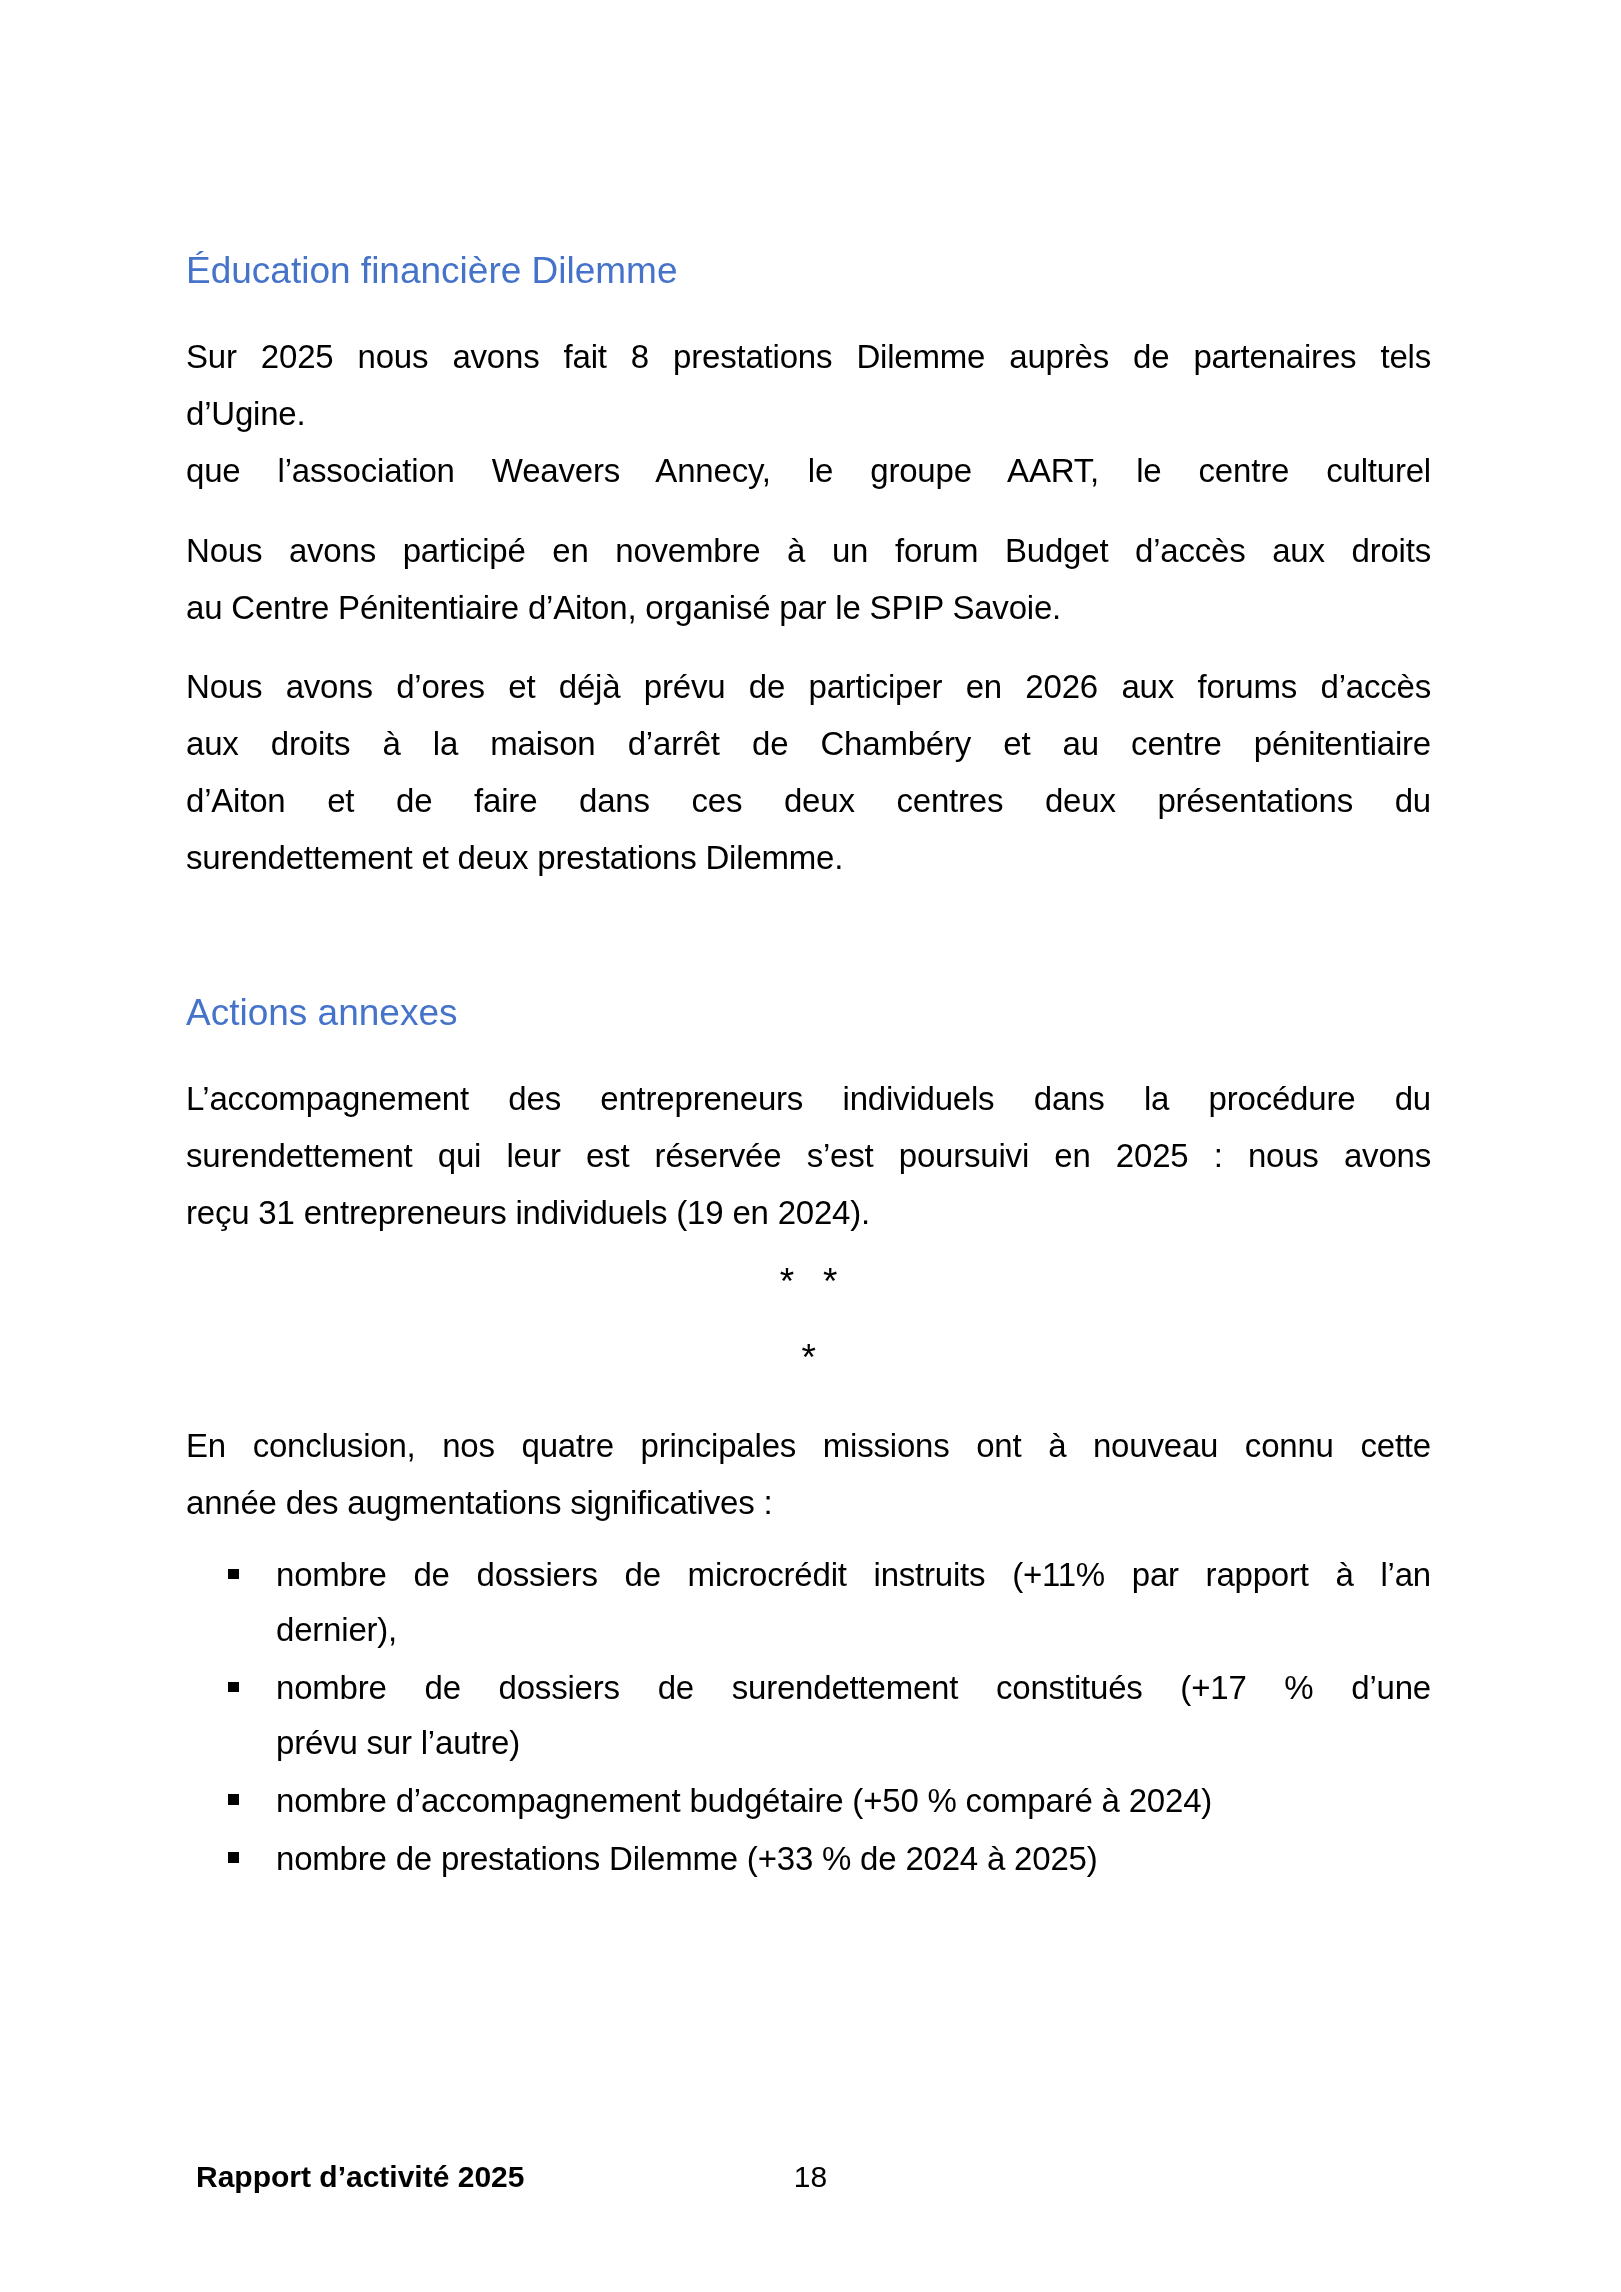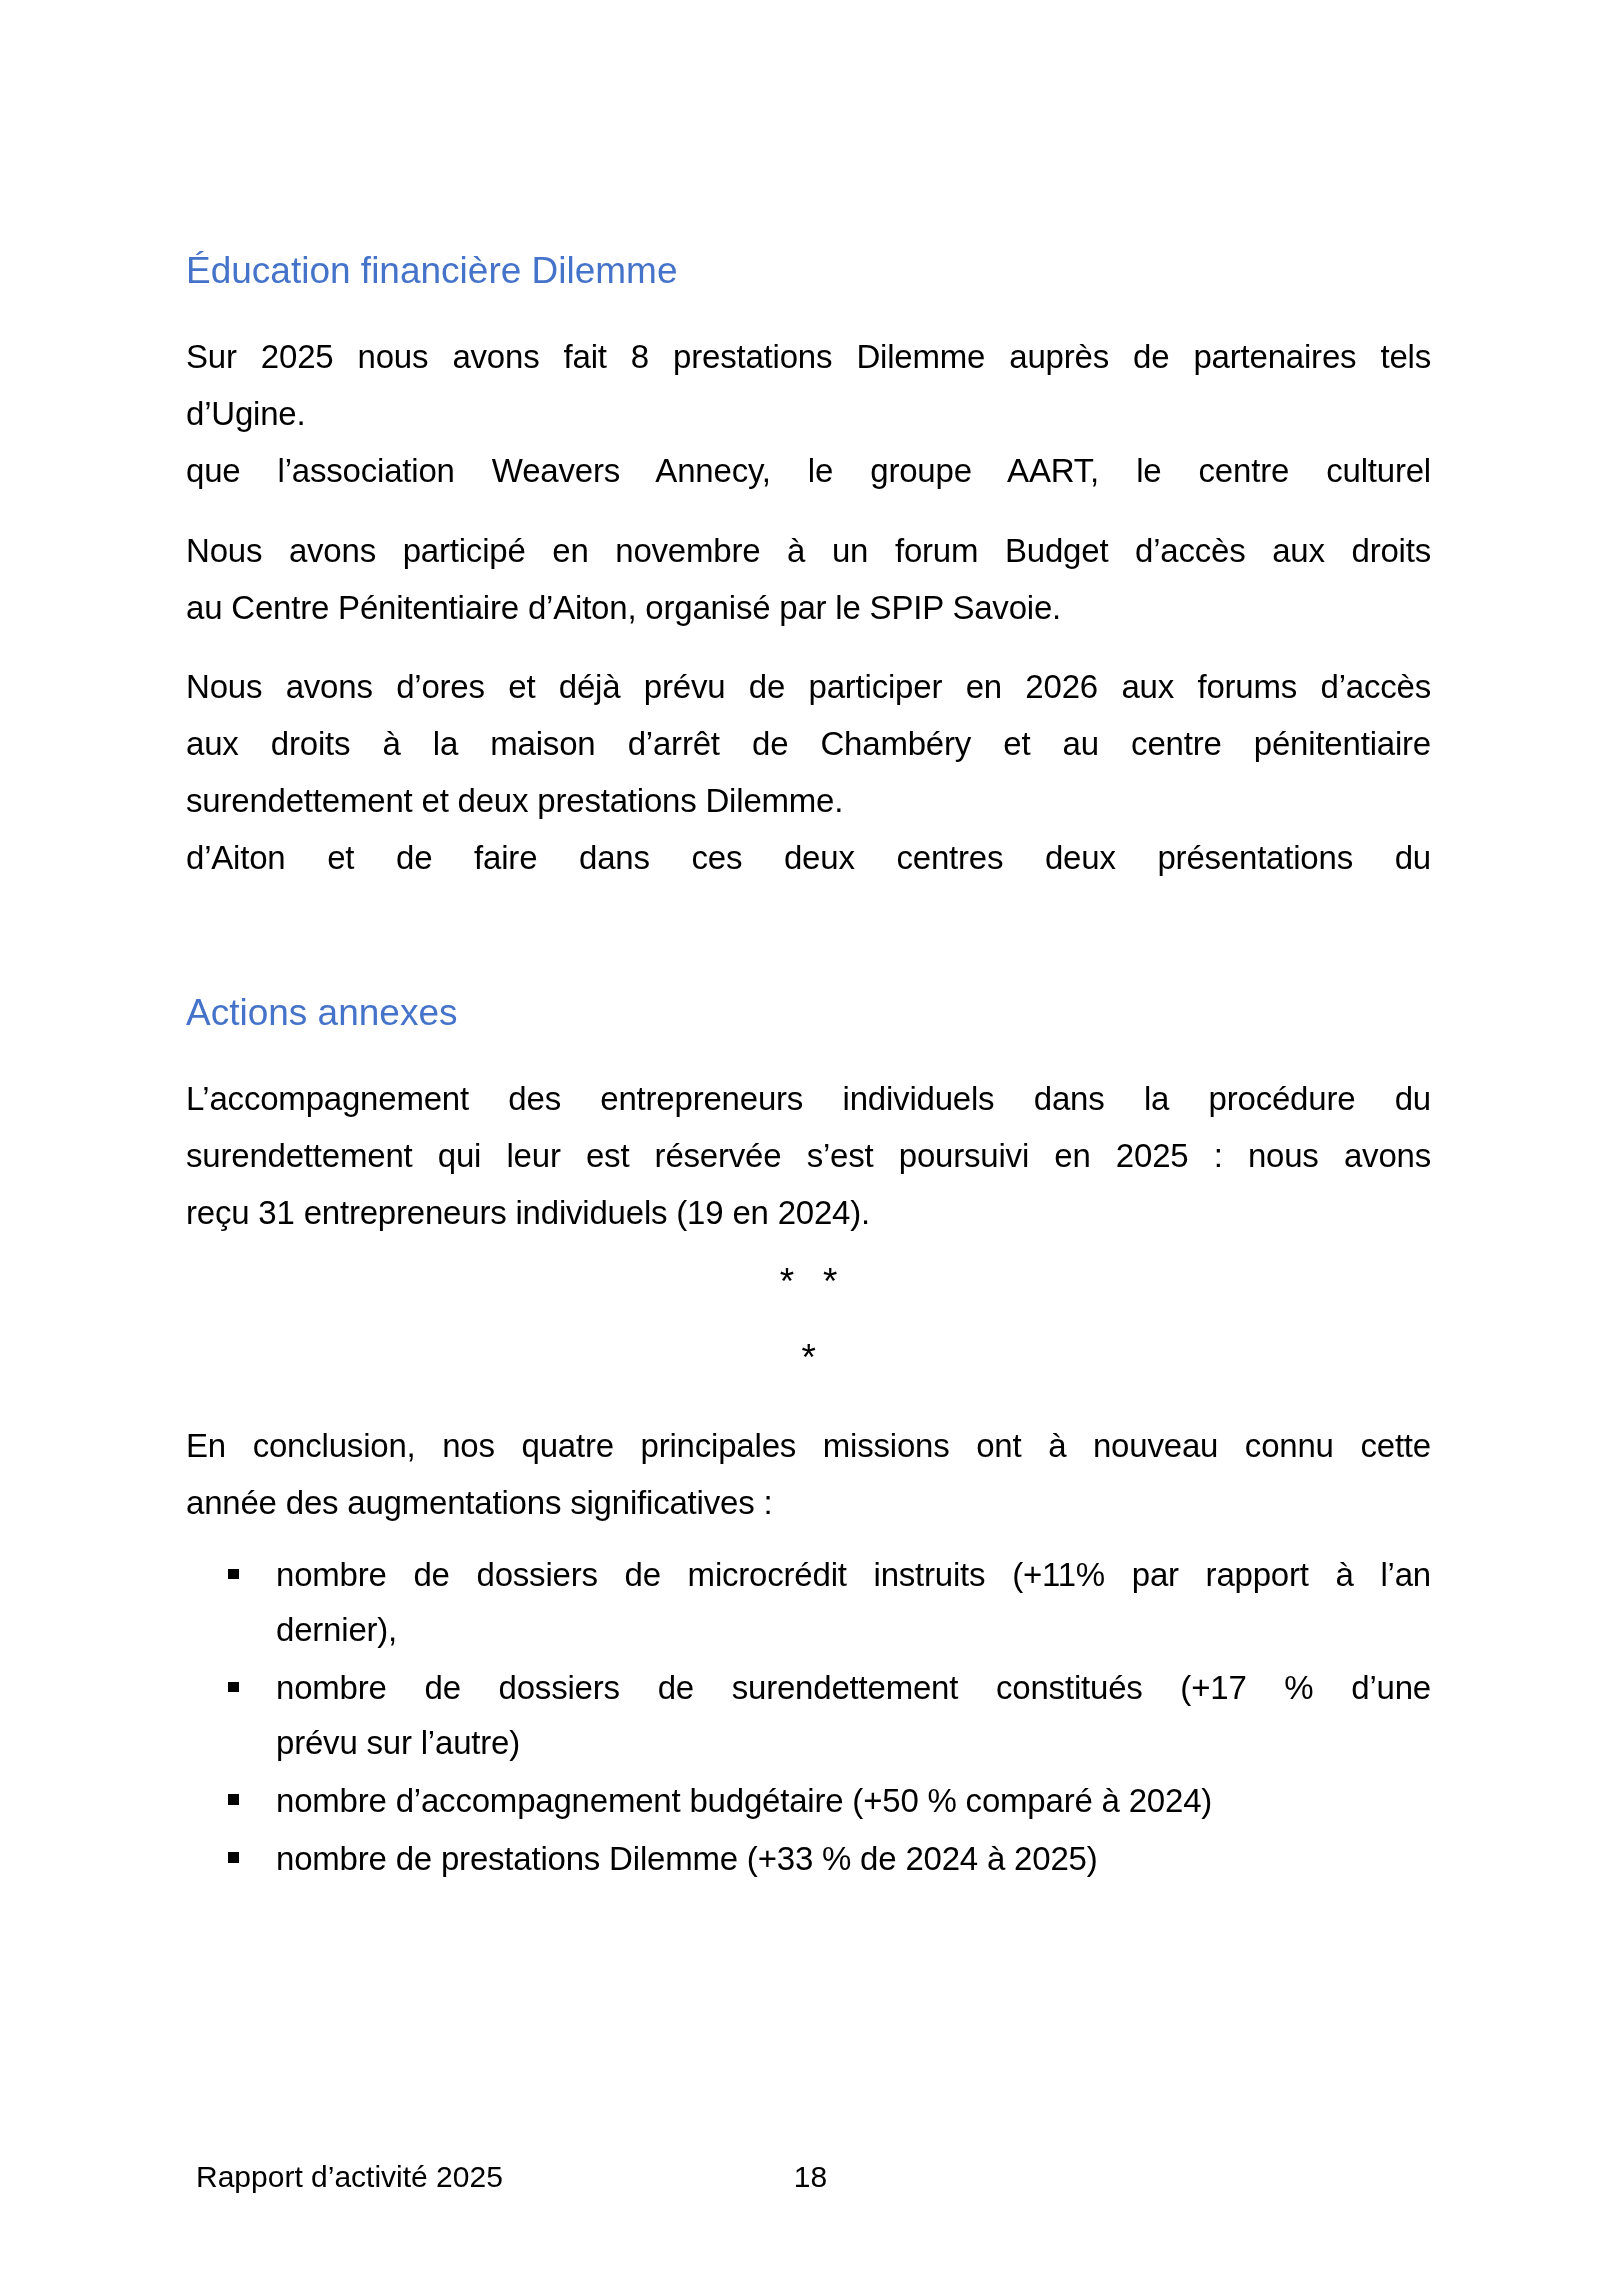--- a/index.html
+++ b/index.html
@@ -64,21 +64,21 @@
   }
   .footer {
     position: absolute;
     top: 2156px;
     left: 0;
     width: 1621px;
     font-size: 30px;
     line-height: 41px;
     color: #000000;
   }
-  .footer-left { position: absolute; left: 196px; top: 0; }
+  .footer-left { position: absolute; left: 196px; top: 0; font-weight: bold; }
   .footer-page {
     position: absolute;
     left: 0;
     top: 0;
     width: 100%;
     text-align: center;
   }
 </style>
 </head>
 <body>
@@ -91,22 +91,22 @@
         <div class="line">d’Ugine.</div>
         <div class="line full">que l’association Weavers Annecy, le groupe AART, le centre culturel</div>
       </div>
       <div class="paragraph">
         <div class="line full">Nous avons participé en novembre à un forum Budget d’accès aux droits</div>
         <div class="line">au Centre Pénitentiaire d’Aiton, organisé par le SPIP Savoie.</div>
       </div>
       <div class="paragraph">
         <div class="line full">Nous avons d’ores et déjà prévu de participer en 2026 aux forums d’accès</div>
         <div class="line full">aux droits à la maison d’arrêt de Chambéry et au centre pénitentiaire</div>
+        <div class="line full">d’Aiton et de faire dans ces deux centres deux présentations du</div>
         <div class="line">surendettement et deux prestations Dilemme.</div>
-        <div class="line full">d’Aiton et de faire dans ces deux centres deux présentations du</div>
       </div>
       <div class="heading">Actions annexes</div>
       <div class="paragraph">
         <div class="line full">L’accompagnement des entrepreneurs individuels dans la procédure du</div>
         <div class="line full">surendettement qui leur est réservée s’est poursuivi en 2025 : nous avons</div>
         <div class="line">reçu 31 entrepreneurs individuels (19 en 2024).</div>
       </div>
       <div class="separator">
         <div class="sep-row">
           <span class="asterisk">*</span>

